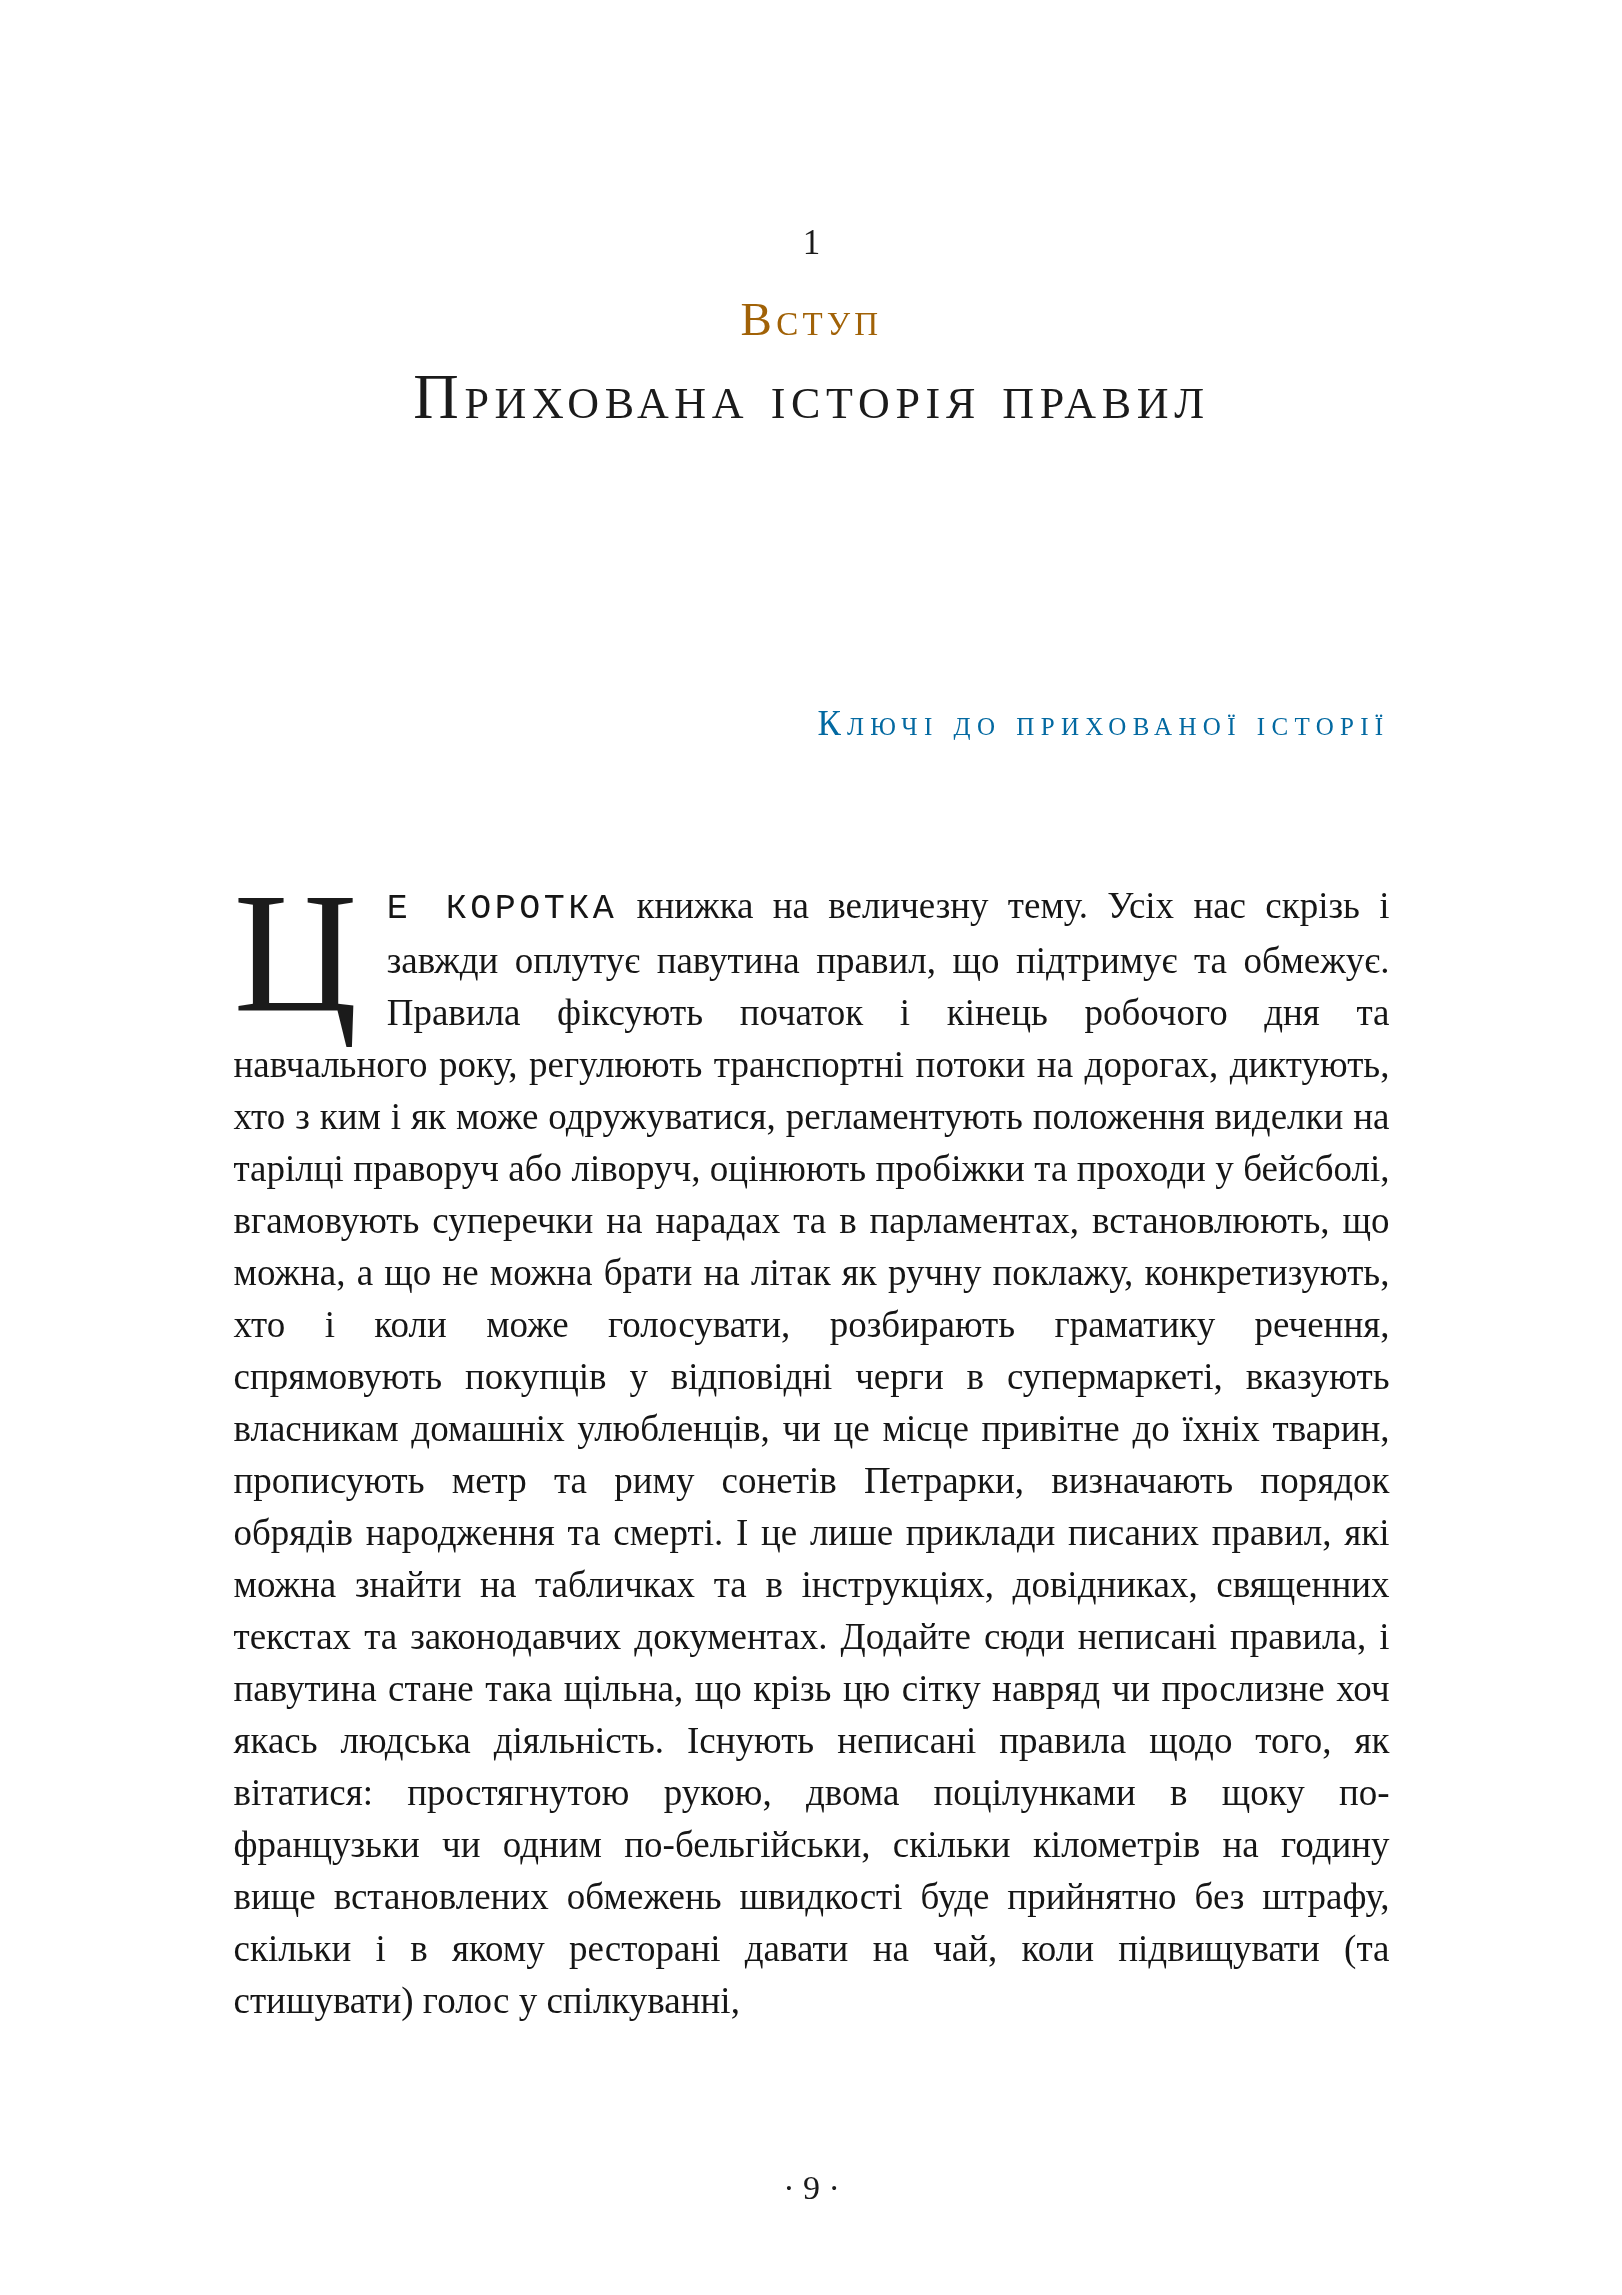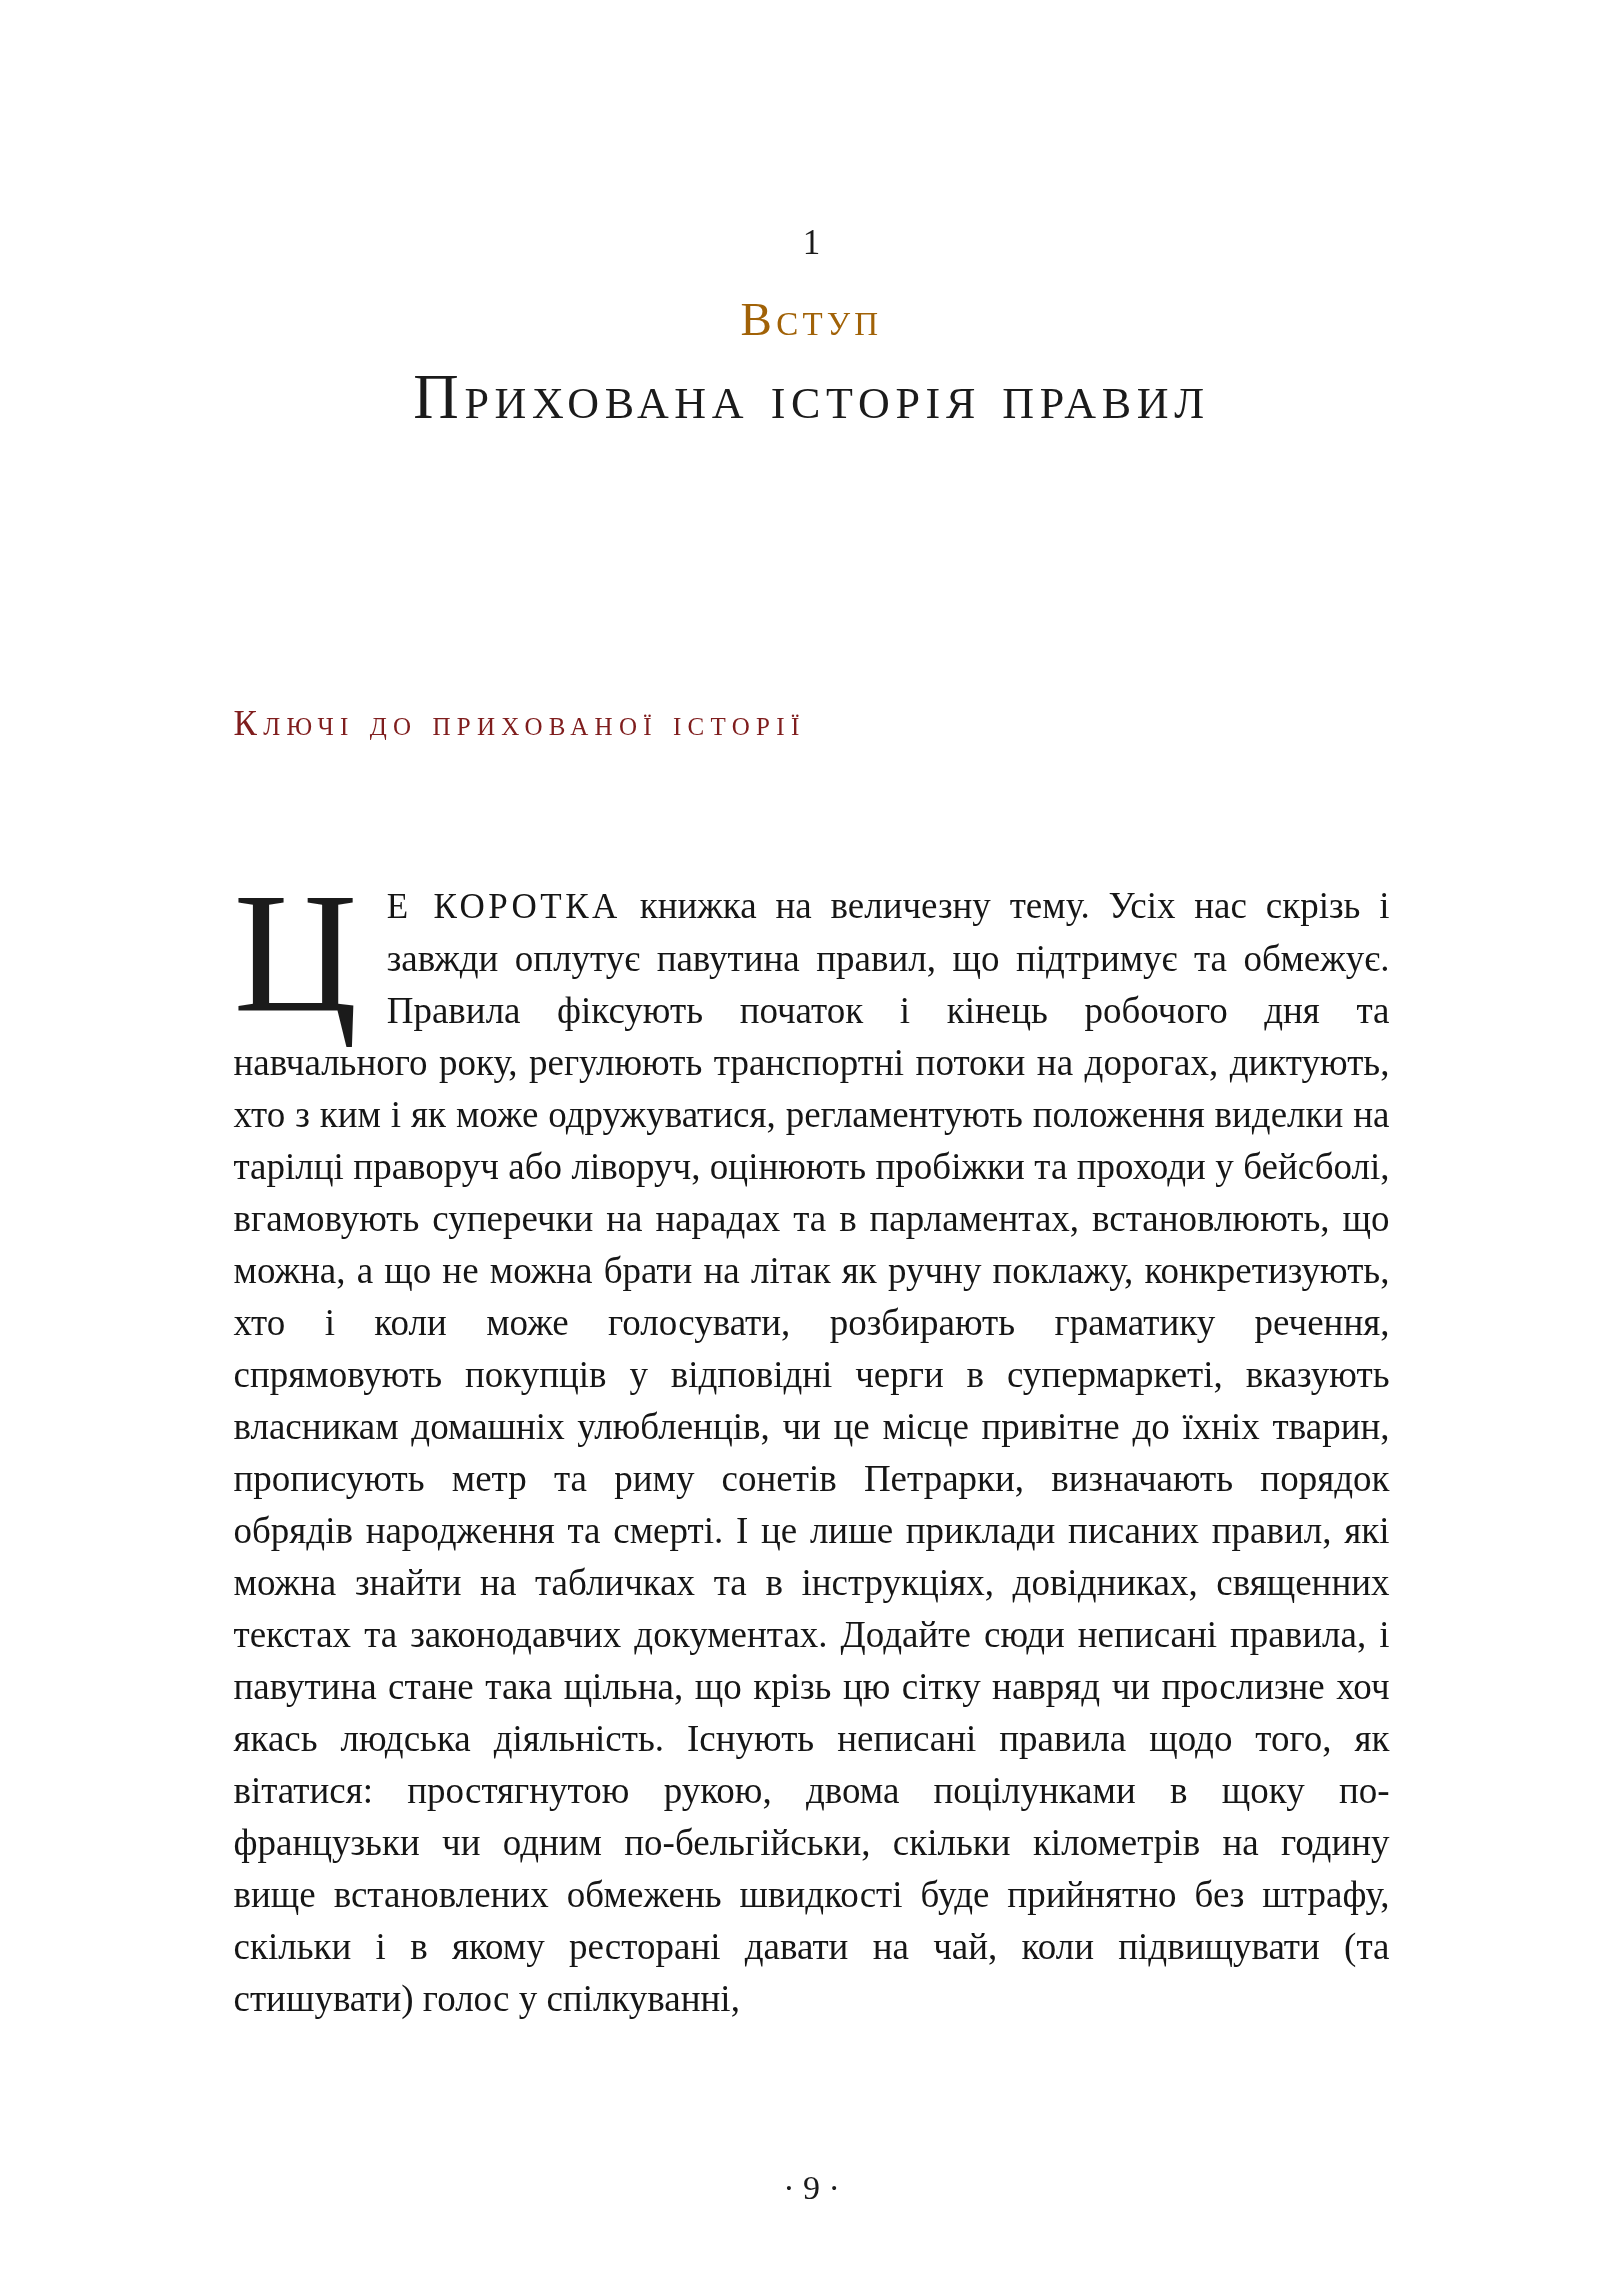--- a/index.html
+++ b/index.html
@@ -42,46 +42,47 @@
     margin: 15px 0 12px 0;
     font-size: 63px;
     font-weight: 500;
     font-variant: small-caps;
     letter-spacing: 0.09em;
     line-height: 1.15;
     color: #1b1b1b;
   }
   .section-heading {
     margin: 270px 0 0 0;
-    text-align: left;
+    text-align: right;
     font-size: 35px;
     font-weight: 500;
     font-variant: small-caps;
     letter-spacing: 0.18em;
     line-height: 1.2;
-    color: #7f1d1d;
+    color: #0369a1;
   }
   .body-paragraph {
     margin: 135px 0 0 0;
     font-size: 37px;
     line-height: 52px;
     text-align: justify;
     color: #161616;
   }
   .drop-cap {
     float: left;
     font-size: 172px;
     line-height: 134px;
     padding: 5px 29px 0 0;
     color: #1b1b1b;
   }
   .lead-in {
     text-transform: uppercase;
     letter-spacing: 0.1em;
     font-size: 35px;
+    font-family: Liberation Mono, monospace;
   }
   .page-number {
     position: absolute;
     left: 0;
     right: 0;
     top: 2169px;
     text-align: center;
     font-size: 34px;
     color: #1b1b1b;
   }

